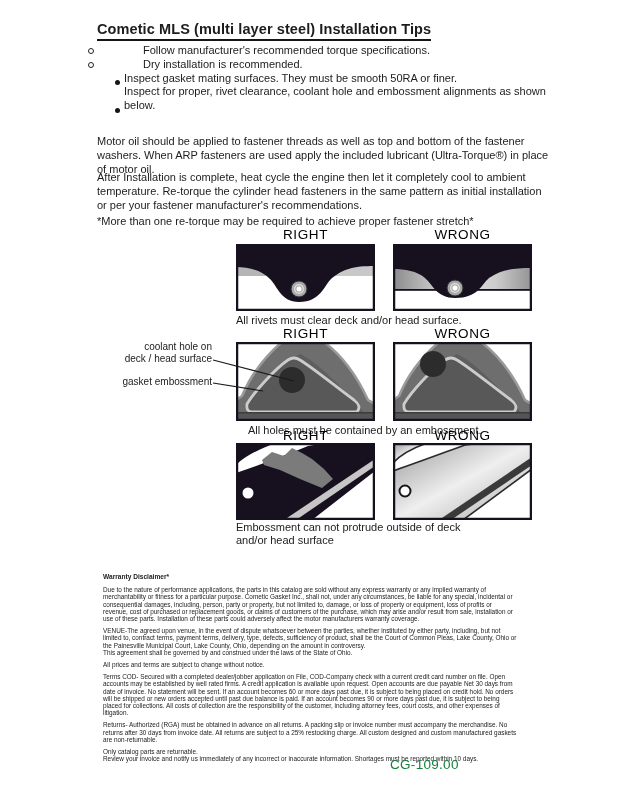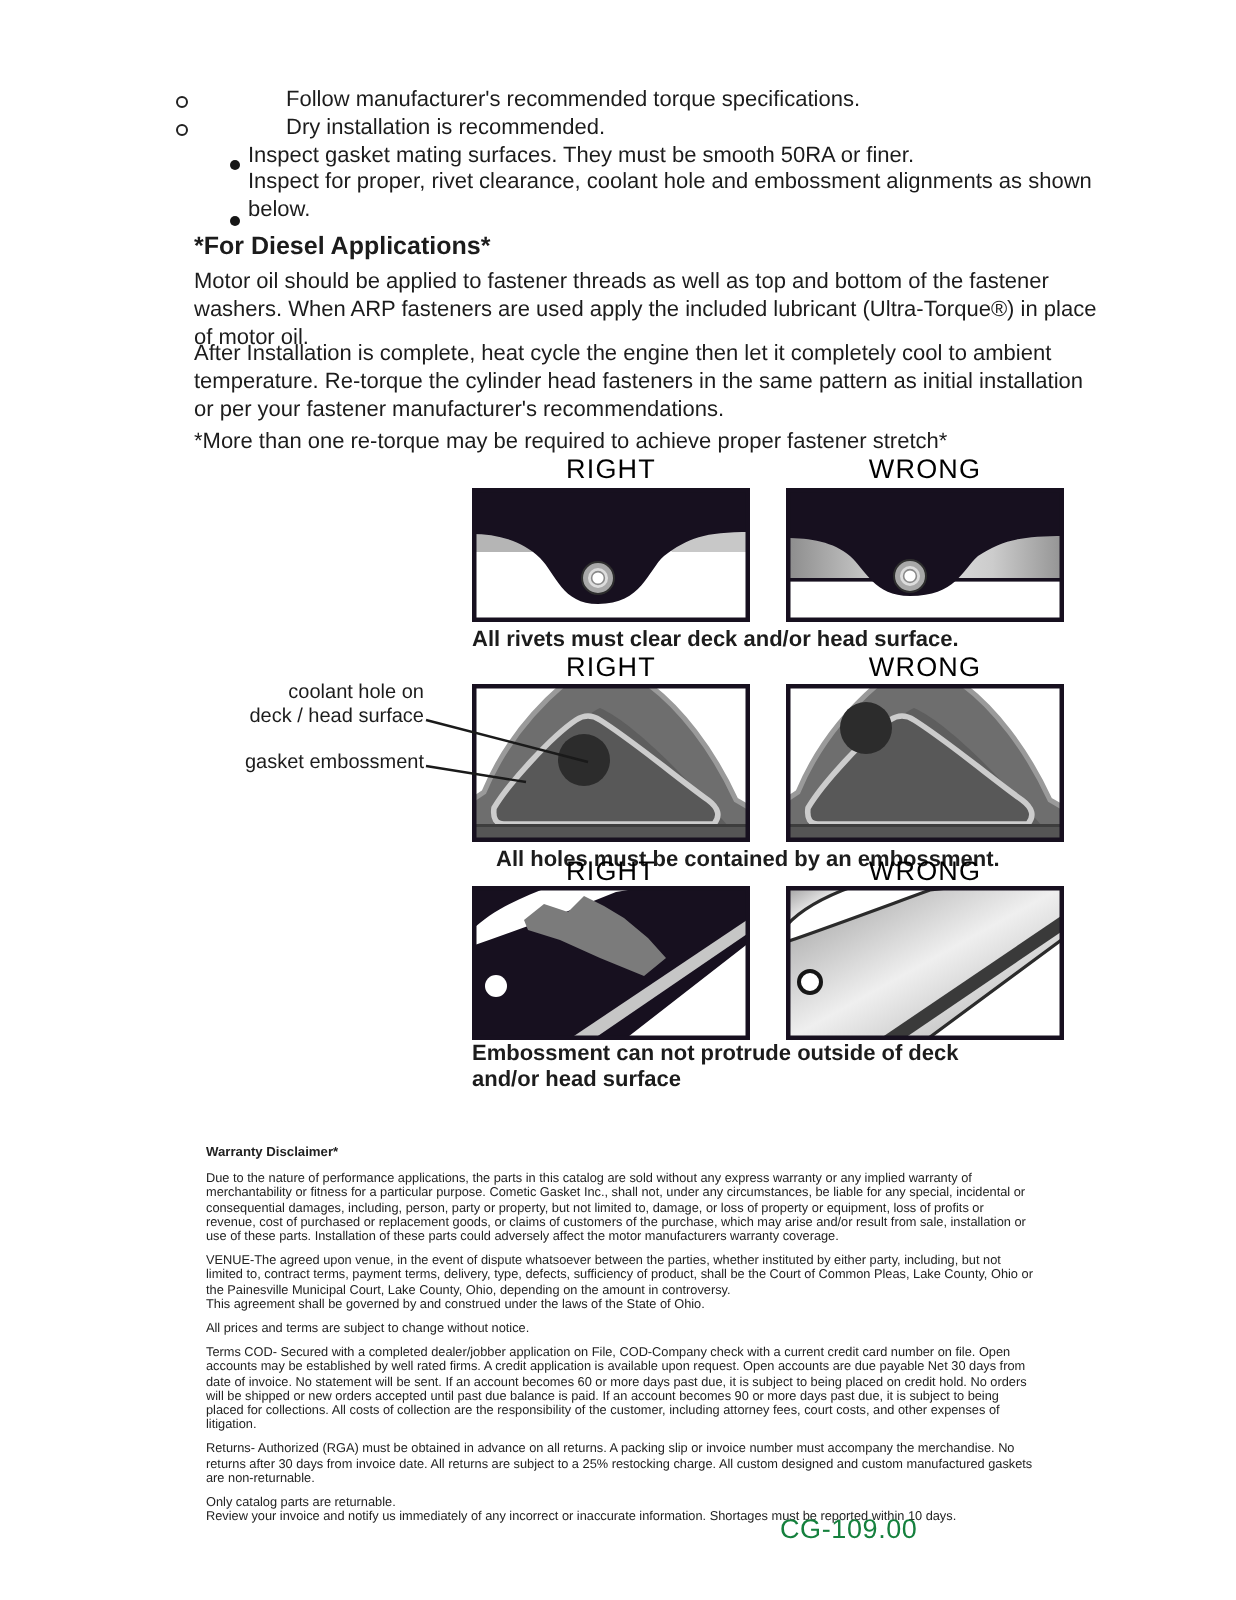--- a/index.html
+++ b/index.html
@@ -20,56 +20,56 @@
   .diesel-h{left:97px;top:116px;font-size:12.5px;font-weight:bold;}
   .diesel-p{left:97px;width:456px;font-size:11px;line-height:14.2px;}
   .p1{top:134px;} .p2{top:170px;} .p3{top:214px;width:470px;}
   .col-hdr{width:139px;text-align:center;font-size:13.5px;letter-spacing:0.6px;color:#000000;}
   .hdr-left{left:236px;} .hdr-right-col{left:393px;}
   .r1h{top:227px;} .r2h{top:326px;} .r3h{top:428px;}
   .diag{display:block;}
   .d-r1l{left:236px;top:244px;} .d-r1r{left:393px;top:244px;}
   .d-r2l{left:236px;top:342px;} .d-r2r{left:393px;top:342px;}
   .d-r3l{left:236px;top:443px;} .d-r3r{left:393px;top:443px;}
-  .caption{font-size:11px;line-height:13px;color:#1c1c1c;font-weight:bold;}
+  .caption{font-size:11px;line-height:13px;color:#1c1c1c;}
   .cap1{left:236px;top:314px;} .cap2{left:236px;top:424px;margin-left:12px;} .cap3{left:236px;top:521px;}
   .callout{font-size:10px;line-height:12px;text-align:right;color:#1c1c1c;}
   .co1{left:108px;top:341px;width:104px;} .co2{left:95px;top:376px;width:117px;}
   .pointer-overlay{left:205px;top:335px;pointer-events:none;}
   .disclaimer{left:103px;top:573px;width:414px;font-size:6.4px;line-height:7.2px;color:#222;}
   .disclaimer h4{margin:0 0 6px 0;font-size:6.6px;}
   .disclaimer p{margin:0 0 5px 0;white-space:pre-line;}
   .footer-code{left:390px;top:757px;font-size:13.5px;letter-spacing:0.3px;color:#15803d;}
 </style>
 </head>
 <body>
 
 <div class="page">
 
+  <div class="abs doc-title">Cometic MLS (multi layer steel) Installation Tips</div>
 
   <div class="abs bullets">
     <div class="b-row">
       <span class="b-marker"></span>
       <span>Follow manufacturer's recommended torque specifications.</span>
     </div>
     <div class="b-row">
       <span class="b-marker"></span>
       <span>Dry installation is recommended.</span>
     </div>
     <div class="sb-row">
       <span class="sb-marker"></span>
       <span>Inspect gasket mating surfaces.  They must be smooth 50RA or finer.</span>
     </div>
     <div class="sb-row">
       <span class="sb-marker"></span>
       <span>Inspect for proper, rivet clearance, coolant hole and embossment alignments as shown below.</span>
     </div>
   </div>
 
-  <div class="abs diesel-h">*For Diesel Applications*</div>
   <div class="abs diesel-p p1">Motor oil should be applied to fastener threads as well as top and bottom of the fastener washers. When ARP fasteners are used apply the included lubricant (Ultra-Torque®) in place of motor oil.</div>
   <div class="abs diesel-p p2">After Installation is complete, heat cycle the engine then let it completely cool to ambient temperature. Re-torque the cylinder head fasteners in the same pattern as initial installation or per your fastener manufacturer's recommendations.</div>
   <div class="abs diesel-p p3">*More than one re-torque may be required to achieve proper fastener stretch*</div>
 
   <div class="abs col-hdr hdr-left r1h">RIGHT</div>
   <div class="abs col-hdr hdr-right-col r1h">WRONG</div>
 
   <div class="abs d-r1l">
     <svg class="diag" width="139" height="67" viewBox="0 0 139 67">
       <rect width="139" height="67" fill="#ffffff"></rect>

